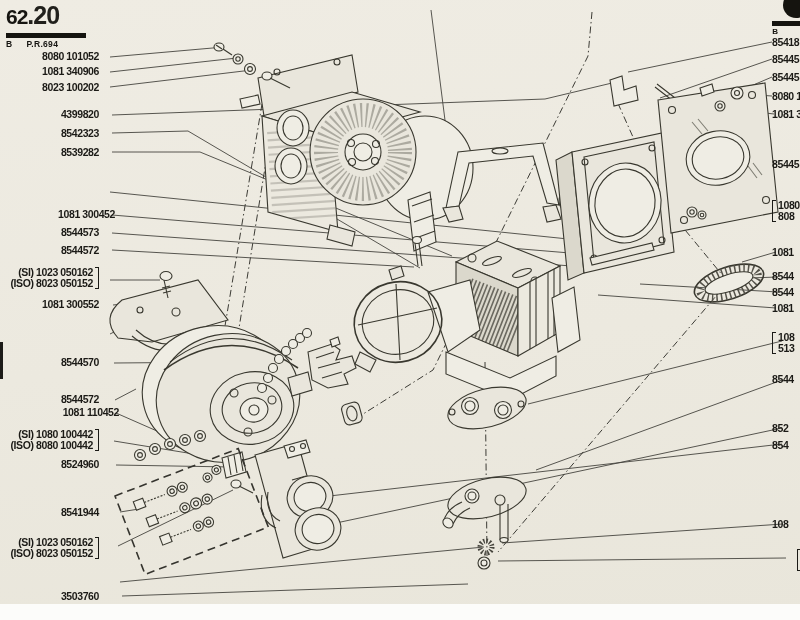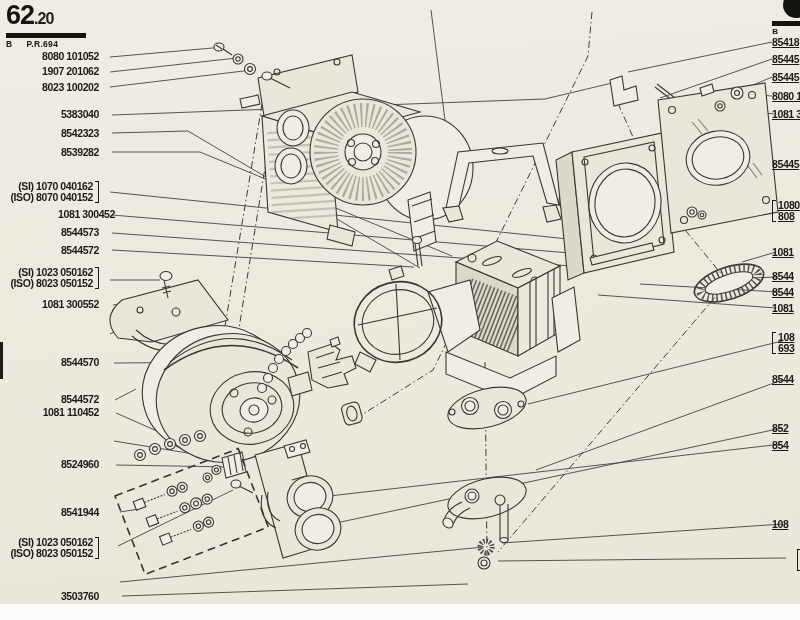--- a/index.html
+++ b/index.html
@@ -5,38 +5,38 @@
   html,body{margin:0;padding:0;background:#777;}
   .page{position:relative;width:800px;height:620px;overflow:hidden;
         background:linear-gradient(175deg,#efece3 0%,#ece9df 55%,#e9e6db 100%);
         font-family:"Liberation Sans", sans-serif;}
   .bottom-strip{position:absolute;left:0;top:604px;width:800px;height:16px;background:#fcfcfa;}
   .binding-mark{position:absolute;left:0;top:342px;width:3px;height:37px;background:#1c1b18;}
 
   
   .hdr{position:absolute;left:6px;top:2px;color:#161511;}
   .hdr .num{font-weight:700;letter-spacing:-1px;line-height:26px;white-space:nowrap;}
-  .hdr .num .big{font-size:27px;}
-  .hdr .num .sub{font-size:16px;color:#21201c;}
+  .hdr .num .big{font-size:21px;}
+  .hdr .num .sub{font-size:25px;color:#21201c;}
   .hdr .bar{width:80px;height:5px;background:#15140f;margin-top:1px;}
   .hdr .row2{display:flex;gap:14px;font-size:8.5px;font-weight:700;margin-top:1px;letter-spacing:.3px;}
   .corner{position:absolute;right:0;top:0;width:30px;height:46px;}
   .corner .glyph{position:absolute;right:-9px;top:-8px;width:26px;height:26px;background:#15140f;border-radius:50%;}
   .corner .bar{position:absolute;right:0;top:21px;width:28px;height:5px;background:#15140f;}
   .corner .ed{position:absolute;right:22px;top:27px;font-size:8px;font-weight:700;color:#15140f;}
 
   
   .lbl{position:absolute;display:flex;align-items:stretch;color:#1b1a16;
        font-weight:700;font-size:10.5px;line-height:11px;letter-spacing:-0.4px;white-space:nowrap;}
   .lbl .lines{display:flex;flex-direction:column;}
   #left-labels{position:absolute;left:0;top:0;width:112px;height:620px;}
   .lbl-left{left:0;width:99px;justify-content:flex-end;}
   .lbl-left .lines{text-align:right;}
   #right-labels{position:absolute;left:772px;top:0;width:28px;height:620px;overflow:hidden;}
-  .lbl-right{left:0;justify-content:flex-start;text-decoration:underline;}
+  .lbl-right{left:0;justify-content:flex-start;}
   .brk{width:3px;}
   .brk-r{border-top:1.5px solid #1b1a16;border-right:1.5px solid #1b1a16;border-bottom:1.5px solid #1b1a16;margin-left:2px;}
   .brk-l{border-top:1.5px solid #1b1a16;border-left:1.5px solid #1b1a16;border-bottom:1.5px solid #1b1a16;margin-right:2px;}
 
   svg{position:absolute;left:0;top:0;}
   .ln{stroke:#45443e;stroke-width:.9;fill:none;}
   .dd{stroke:#3c3b35;stroke-width:1;fill:none;stroke-dasharray:7 3 1.5 3;}
   .o  {stroke:#39382f;stroke-width:1.1;fill:none;}
   .o2 {stroke:#39382f;stroke-width:1.6;fill:none;}
   .f  {stroke:#39382f;stroke-width:1.1;fill:#e9e6dc;}
@@ -384,49 +384,42 @@
   </svg>
 
   <div id="left-labels">
       <div class="lbl lbl-left" style="top: 51px;">
         <div class="lines">
           <div>8080 101052</div>
         </div>
       </div>
       <div class="lbl lbl-left" style="top: 66px;">
         <div class="lines">
-          <div>1907 201062</div>
+          <div>1081 340906</div>
         </div>
       </div>
       <div class="lbl lbl-left" style="top: 82px; align-items: flex-end;">
         <div class="lines">
           <div>8023 100202</div>
         </div>
       </div>
       <div class="lbl lbl-left" style="top: 109px;">
         <div class="lines">
-          <div>5383040</div>
+          <div>4399820</div>
         </div>
       </div>
       <div class="lbl lbl-left" style="top: 128px;">
         <div class="lines">
           <div>8542323</div>
         </div>
       </div>
       <div class="lbl lbl-left" style="top: 147px;">
         <div class="lines">
           <div>8539282</div>
         </div>
-      </div>
-      <div class="lbl lbl-left" style="top: 181px;">
-        <div class="lines">
-          <div>(SI) 1070 040162</div>
-          <div>(ISO) 8070 040152</div>
-        </div>
-        <span class="brk brk-r"></span>
       </div>
       <div class="lbl lbl-left" style="top: 209px; padding-left: 16px;">
         <div class="lines">
           <div>1081 300452</div>
         </div>
       </div>
       <div class="lbl lbl-left" style="top: 227px;">
         <div class="lines">
           <div>8544573</div>
         </div>
@@ -451,24 +444,31 @@
       <div class="lbl lbl-left" style="top: 357px;">
         <div class="lines">
           <div>8544570</div>
         </div>
       </div>
       <div class="lbl lbl-left" style="top: 394px;">
         <div class="lines">
           <div>8544572</div>
         </div>
       </div>
-      <div class="lbl lbl-left" style="top: 407px;">
+      <div class="lbl lbl-left" style="top: 407px; padding-left: 20px;">
         <div class="lines">
           <div>1081 110452</div>
         </div>
+      </div>
+      <div class="lbl lbl-left" style="top: 429px;">
+        <div class="lines">
+          <div>(SI) 1080 100442</div>
+          <div>(ISO) 8080 100442</div>
+        </div>
+        <span class="brk brk-r"></span>
       </div>
       <div class="lbl lbl-left" style="top: 459px;">
         <div class="lines">
           <div>8524960</div>
         </div>
       </div>
       <div class="lbl lbl-left" style="top: 507px;">
         <div class="lines">
           <div>8541944</div>
         </div>
@@ -546,21 +546,21 @@
       </div>
       <div class="lbl lbl-right" style="top: 303px;">
         <div class="lines">
           <div>1081</div>
         </div>
       </div>
       <div class="lbl lbl-right" style="top: 332px;">
         <span class="brk brk-l"></span>
         <div class="lines">
           <div>108</div>
-          <div>693</div>
+          <div>513</div>
         </div>
       </div>
       <div class="lbl lbl-right" style="top: 374px;">
         <div class="lines">
           <div>8544</div>
         </div>
       </div>
       <div class="lbl lbl-right" style="top: 423px;">
         <div class="lines">
           <div>852</div>

